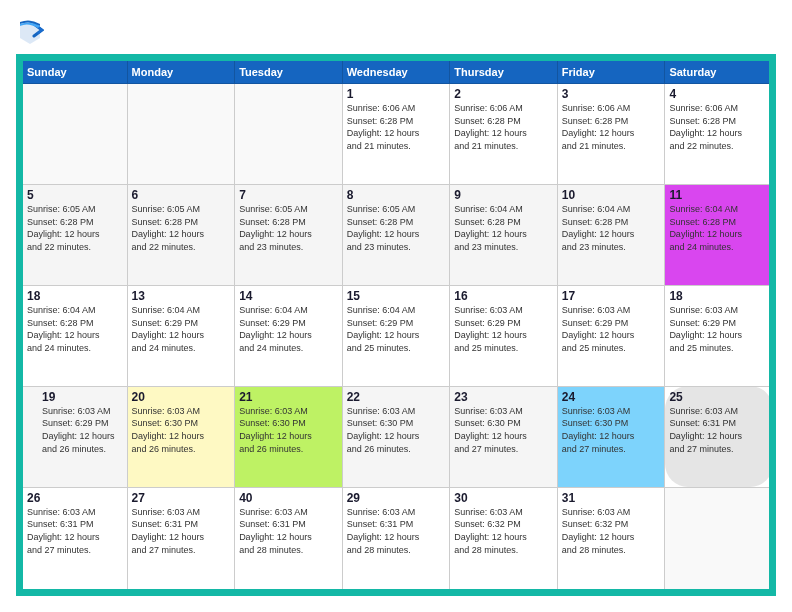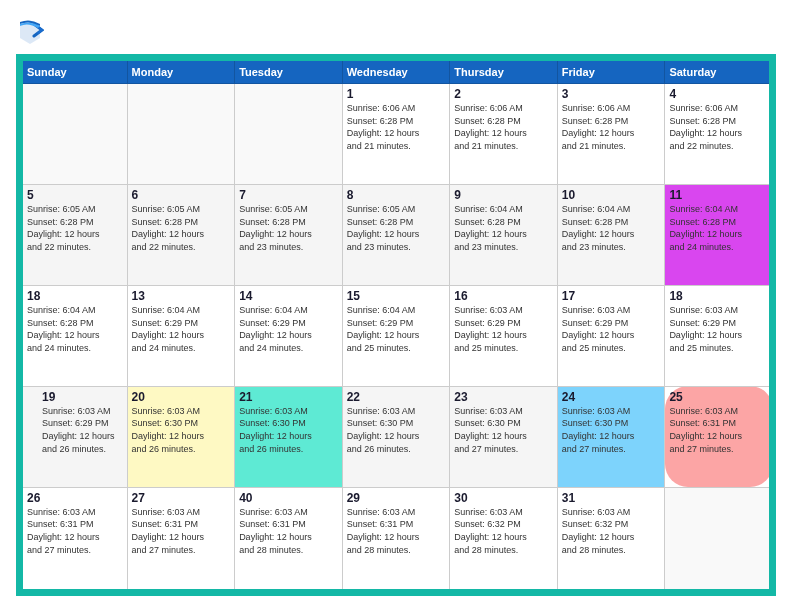--- a/index.html
+++ b/index.html
@@ -219,37 +219,37 @@
         </tr>
         <tr>
           <td style="background: rgb(245, 245, 245); padding-left: 19px;">
             <span class="day-num">19</span>
             <div class="day-info">Sunrise: 6:03 AM<br>Sunset: 6:29 PM<br>Daylight: 12 hours<br>and 26 minutes.</div>
           </td>
           <td style="background: #fef9c3;">
             <span class="day-num">20</span>
             <div class="day-info">Sunrise: 6:03 AM<br>Sunset: 6:30 PM<br>Daylight: 12 hours<br>and 26 minutes.</div>
           </td>
-          <td style="background: #5eead4; margin-top: 7px;">
+          <td style="background: #bef264; margin-top: 7px;">
             <span class="day-num">21</span>
             <div class="day-info">Sunrise: 6:03 AM<br>Sunset: 6:30 PM<br>Daylight: 12 hours<br>and 26 minutes.</div>
           </td>
           <td style="background: rgb(245, 245, 245);">
             <span class="day-num">22</span>
             <div class="day-info">Sunrise: 6:03 AM<br>Sunset: 6:30 PM<br>Daylight: 12 hours<br>and 26 minutes.</div>
           </td>
           <td style="background: rgb(245, 245, 245); margin-left: 36px;">
             <span class="day-num">23</span>
             <div class="day-info">Sunrise: 6:03 AM<br>Sunset: 6:30 PM<br>Daylight: 12 hours<br>and 27 minutes.</div>
           </td>
           <td style="background: #7dd3fc;">
             <span class="day-num">24</span>
             <div class="day-info">Sunrise: 6:03 AM<br>Sunset: 6:30 PM<br>Daylight: 12 hours<br>and 27 minutes.</div>
           </td>
-          <td style="background: #fca5a5; border-radius: 23px;">
+          <td style="background: #e5e5e5; border-radius: 23px;">
             <span class="day-num">25</span>
             <div class="day-info">Sunrise: 6:03 AM<br>Sunset: 6:31 PM<br>Daylight: 12 hours<br>and 27 minutes.</div>
           </td>
         </tr>
         <tr>
           <td>
             <span class="day-num">26</span>
             <div class="day-info">Sunrise: 6:03 AM<br>Sunset: 6:31 PM<br>Daylight: 12 hours<br>and 27 minutes.</div>
           </td>
           <td>

